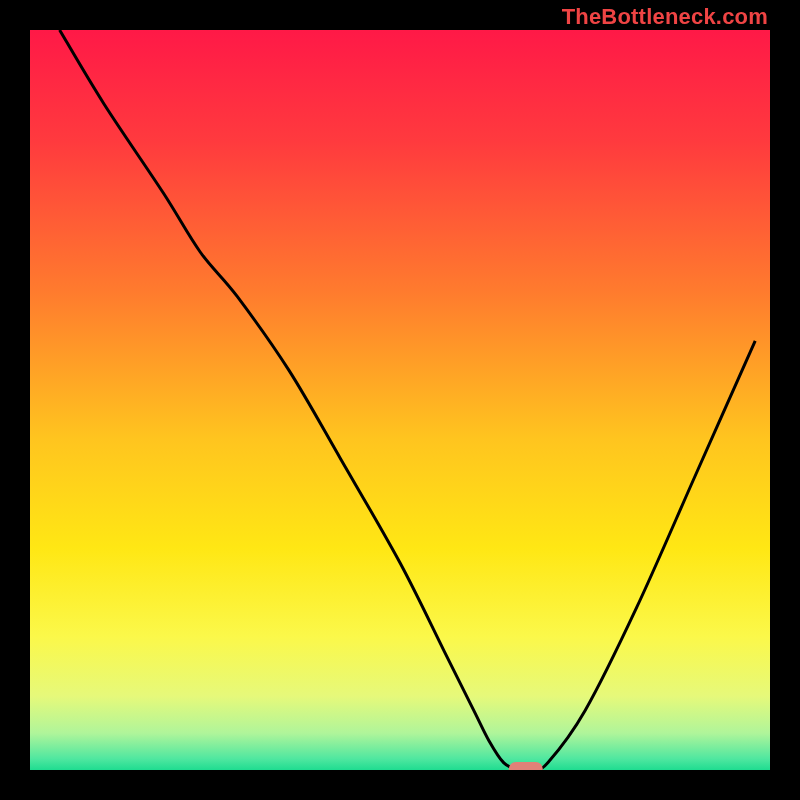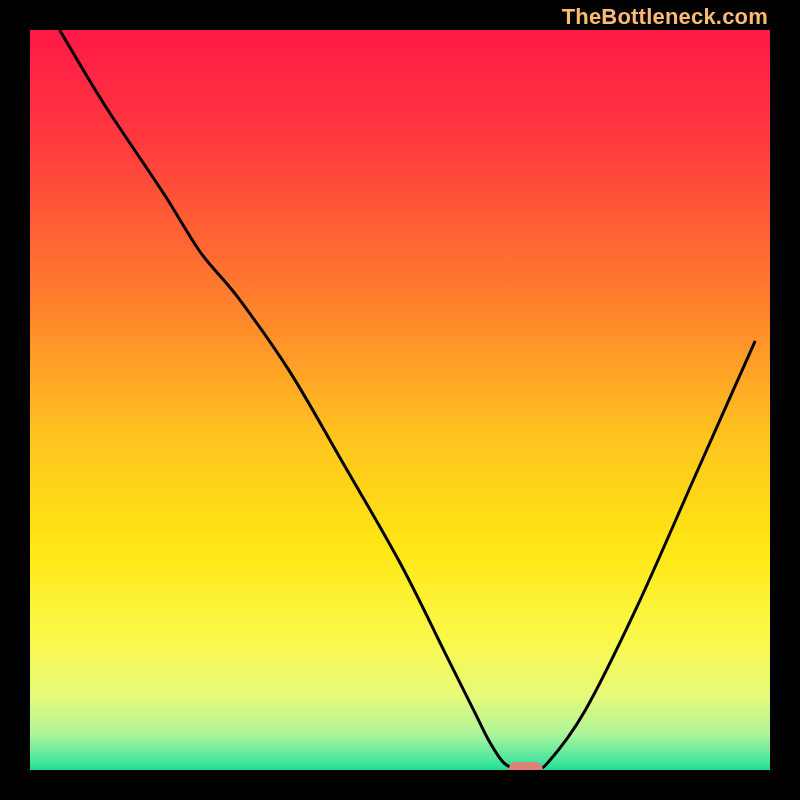--- a/index.html
+++ b/index.html
@@ -25,21 +25,21 @@
     width: 740px;
     height: 740px;
   }
   .watermark {
     position: absolute;
     top: 4px;
     right: 32px;
     font-family: Arial, Helvetica, sans-serif;
     font-size: 22px;
     font-weight: 600;
-    color: #fdba74;
+    color: #ef4444;
     letter-spacing: 0.2px;
   }
 </style>
 </head>
 <body>
 
 <div class="watermark">TheBottleneck.com</div>
 
 <div class="frame">
   <svg class="plot" viewBox="0 0 740 740">

